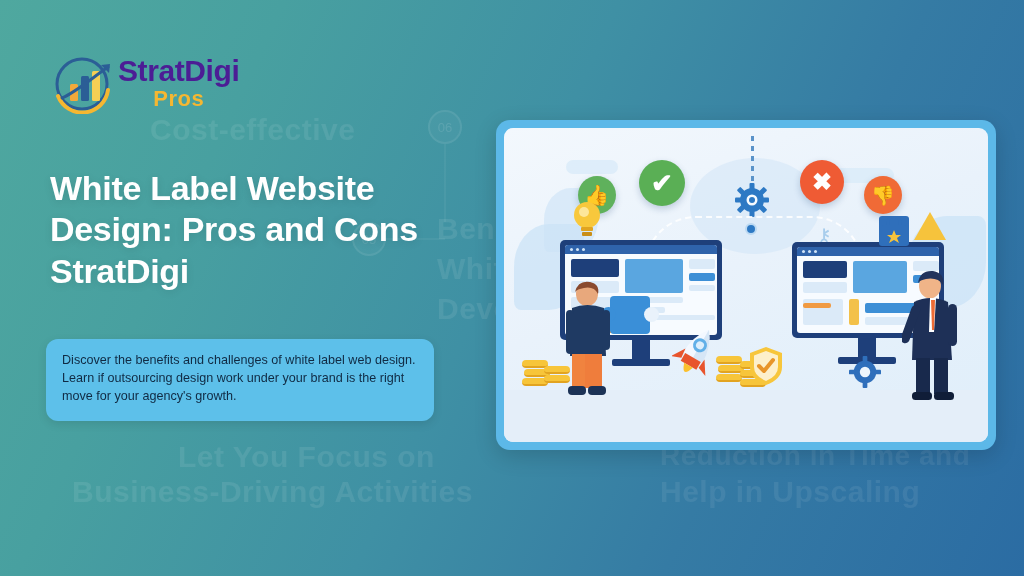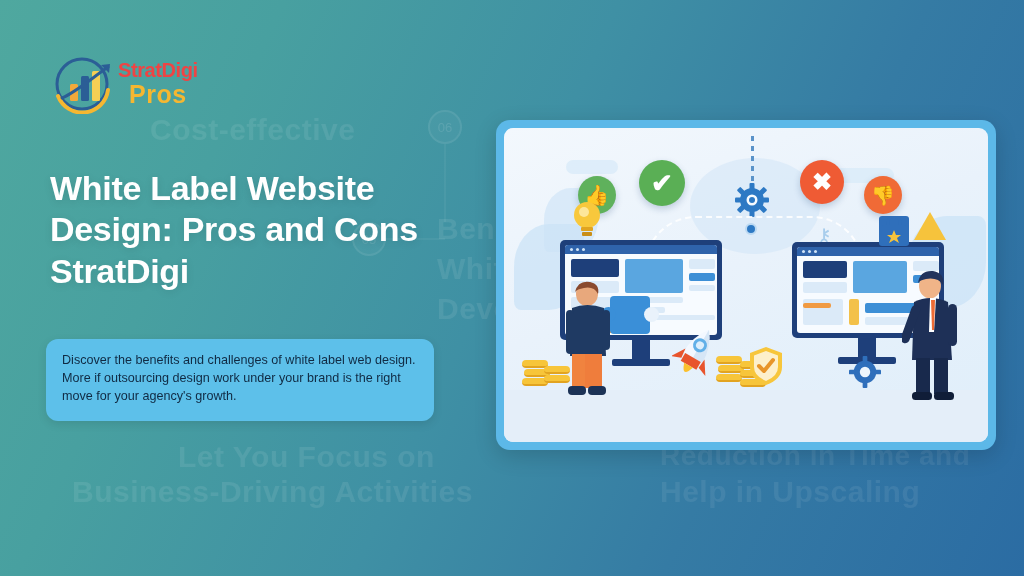--- a/index.html
+++ b/index.html
@@ -44,22 +44,22 @@
 
   #wm-badge-06 { left:428px; top:110px; width:34px; height:34px; font-size:13px; }
   #wm-badge-05 { left:352px; top:222px; width:34px; height:34px; font-size:13px; }
   #wm-conn-1 { left:444px; top:144px; width:2px; height:78px; }
   #wm-conn-2 { left:385px; top:238px; width:60px; height:2px; }
 
   
   .logo { position:absolute; left:52px; top:52px; display:flex; align-items:center; gap:2px; }
   .logo-mark { position:relative; width:68px; height:62px; flex:none; }
   .logo-text { display:flex; flex-direction:column; line-height:1; margin-left:-4px; }
-  .logo-name { font-size:20px; font-weight:800; color:#ef4444; letter-spacing:-.4px; }
-  .logo-sub  { font-size:25px; font-weight:800; color:#f5b731; letter-spacing:.5px; text-align:center; margin-top:2px; }
+  .logo-name { font-size:30px; font-weight:800; color:#4c1d95; letter-spacing:-.4px; }
+  .logo-sub  { font-size:22px; font-weight:800; color:#f5b731; letter-spacing:.5px; text-align:center; margin-top:2px; }
 
   
   .headline {
     position:absolute; left:50px; top:168px; width:400px;
     font-size:34px; font-weight:800; color:#ffffff; line-height:1.22;
     letter-spacing:-.3px;
     text-shadow:0 2px 8px rgba(0,0,0,0.10);
   }
 
   
@@ -183,21 +183,21 @@
     </svg>
   </div>
   <div class="logo-text">
     <div class="logo-name">StratDigi</div>
     <div class="logo-sub">Pros</div>
   </div>
 </div>
 
 <h1 class="headline">White Label Website Design: Pros and Cons StratDigi</h1>
 
-<div class="desc">Discover the benefits and challenges of white label web design. More if outsourcing design work under your brand is the right move for your agency's growth.</div>
+<div class="desc">Discover the benefits and challenges of white label web design. Learn if outsourcing design work under your brand is the right move for your agency's growth.</div>
 
 <div class="illus">
   <div class="illus-inner">
 
     <div class="foliage" style="left:10px; top:96px; width:70px; height:86px;"></div>
     <div class="foliage" style="left:40px; top:60px; width:54px; height:64px; opacity:.6;"></div>
     <div class="foliage" style="left:404px; top:88px; width:78px; height:92px;"></div>
     <div class="foliage" style="left:186px; top:30px; width:130px; height:96px; border-radius:50%; opacity:.45;"></div>
     <div class="cloud" style="left:62px;  top:32px; width:52px; height:14px;"></div>
     <div class="cloud" style="left:330px; top:40px; width:60px; height:15px;"></div>

